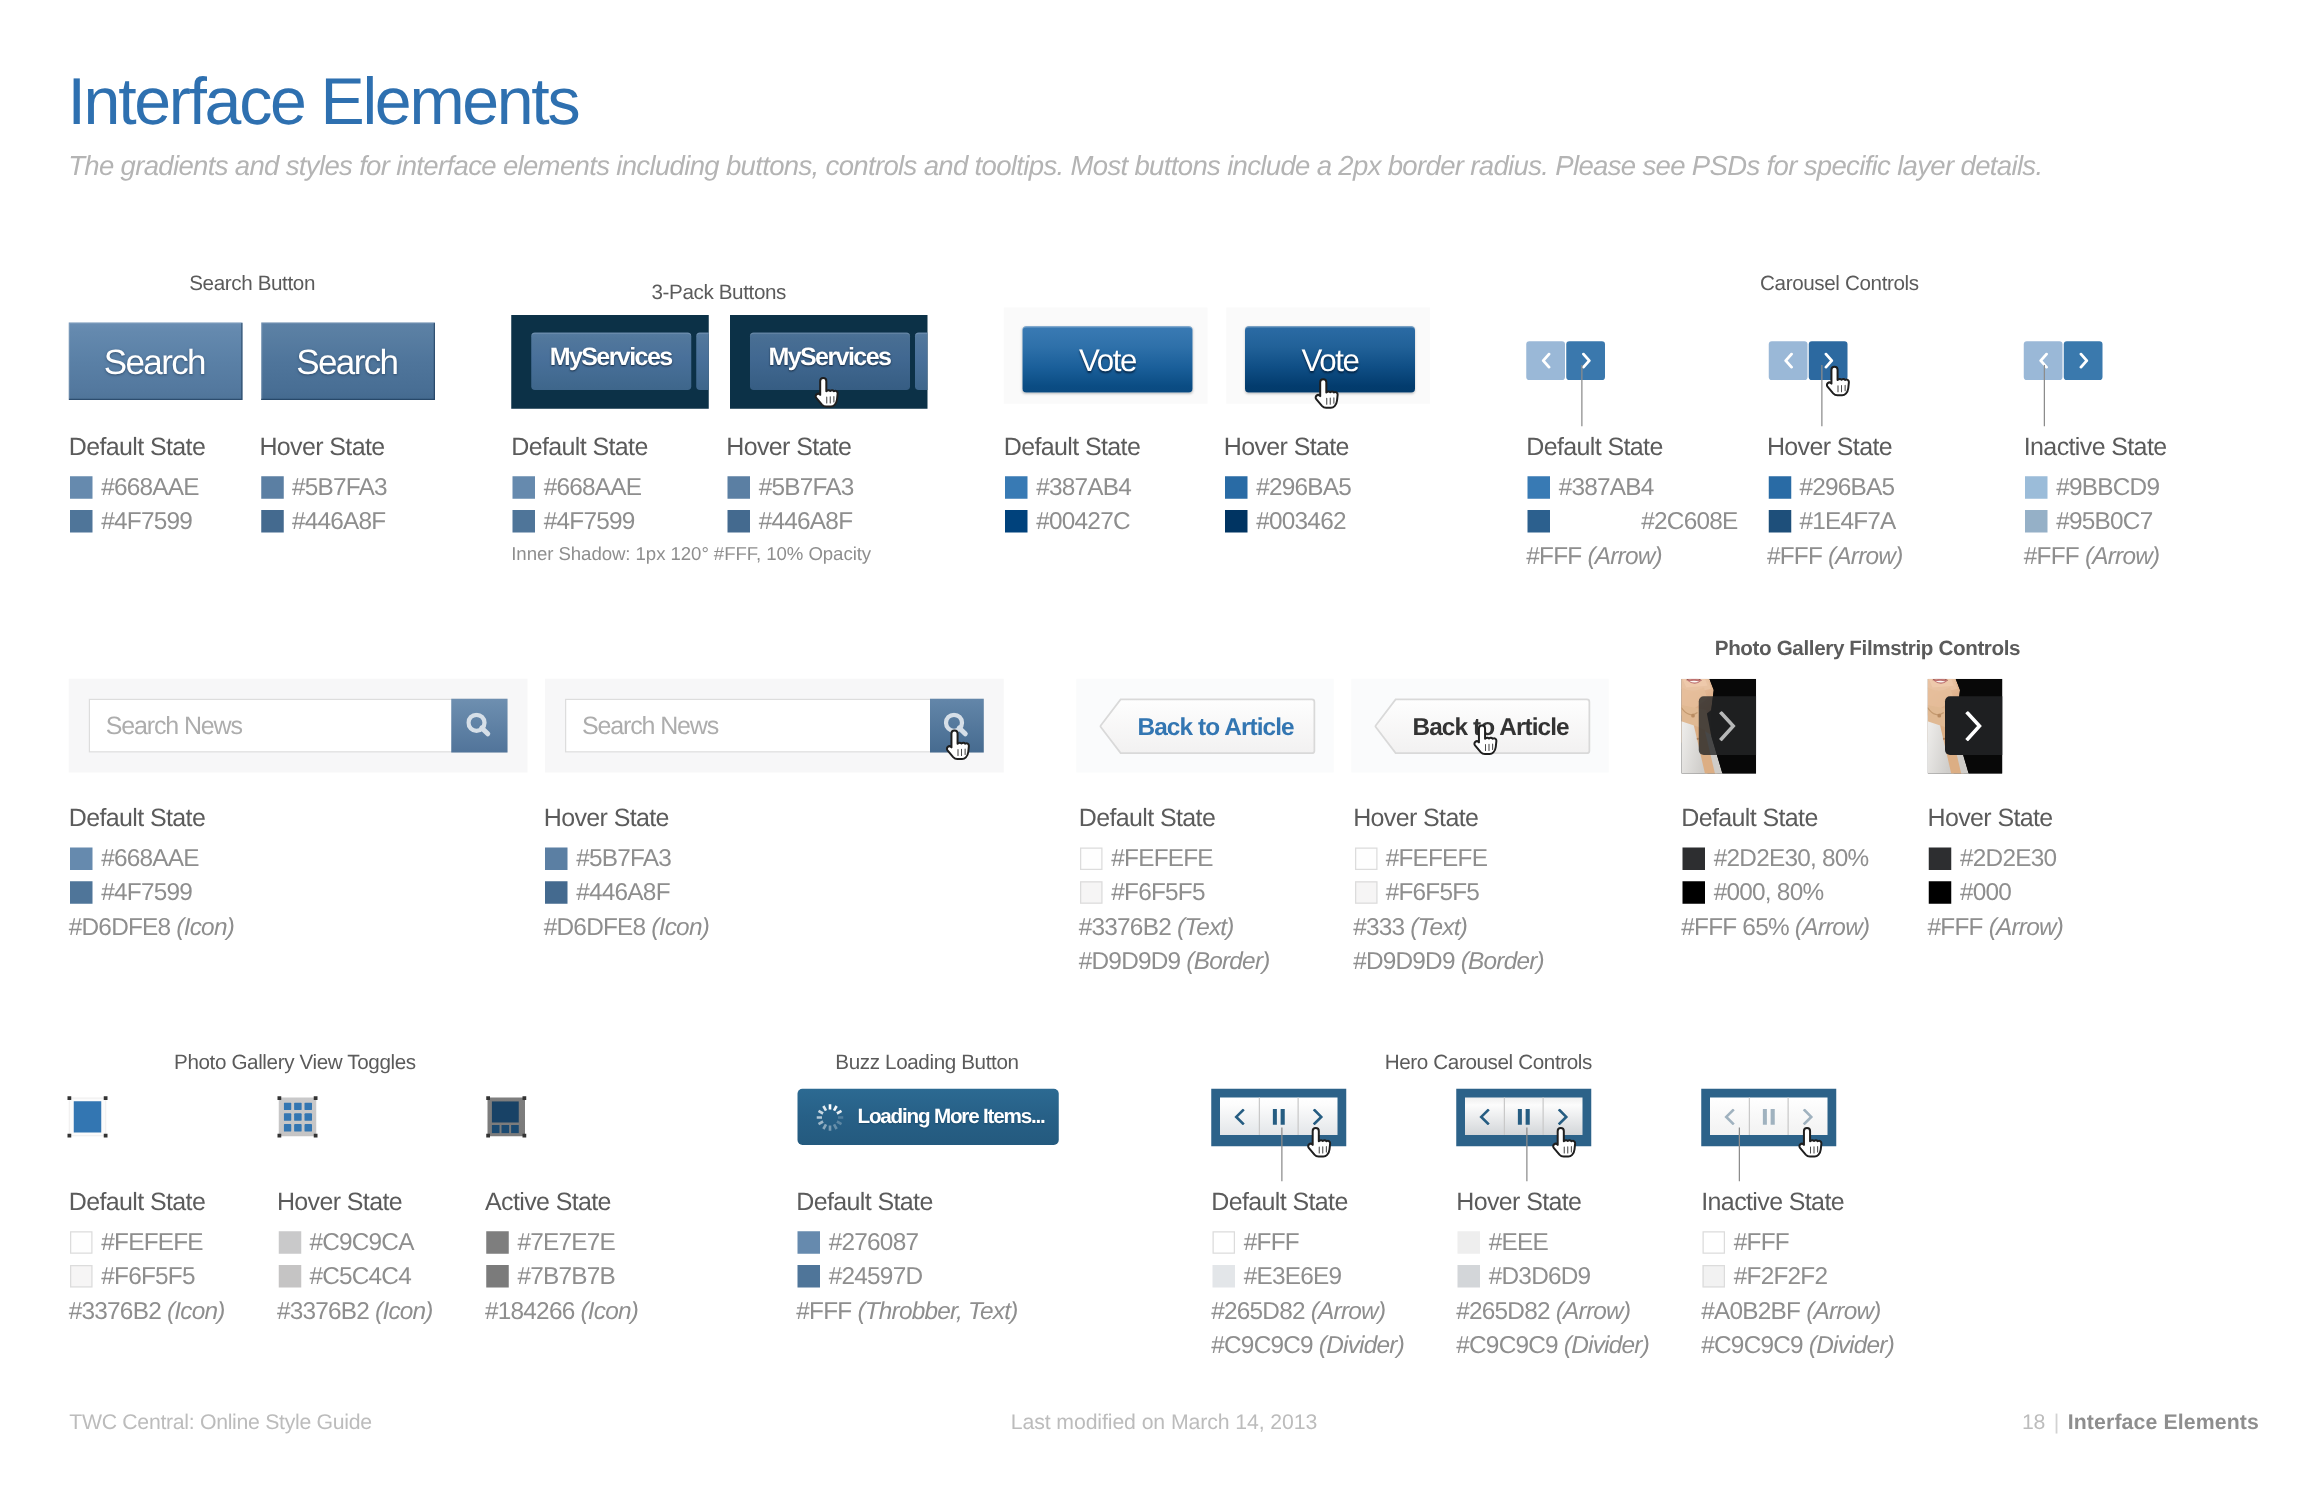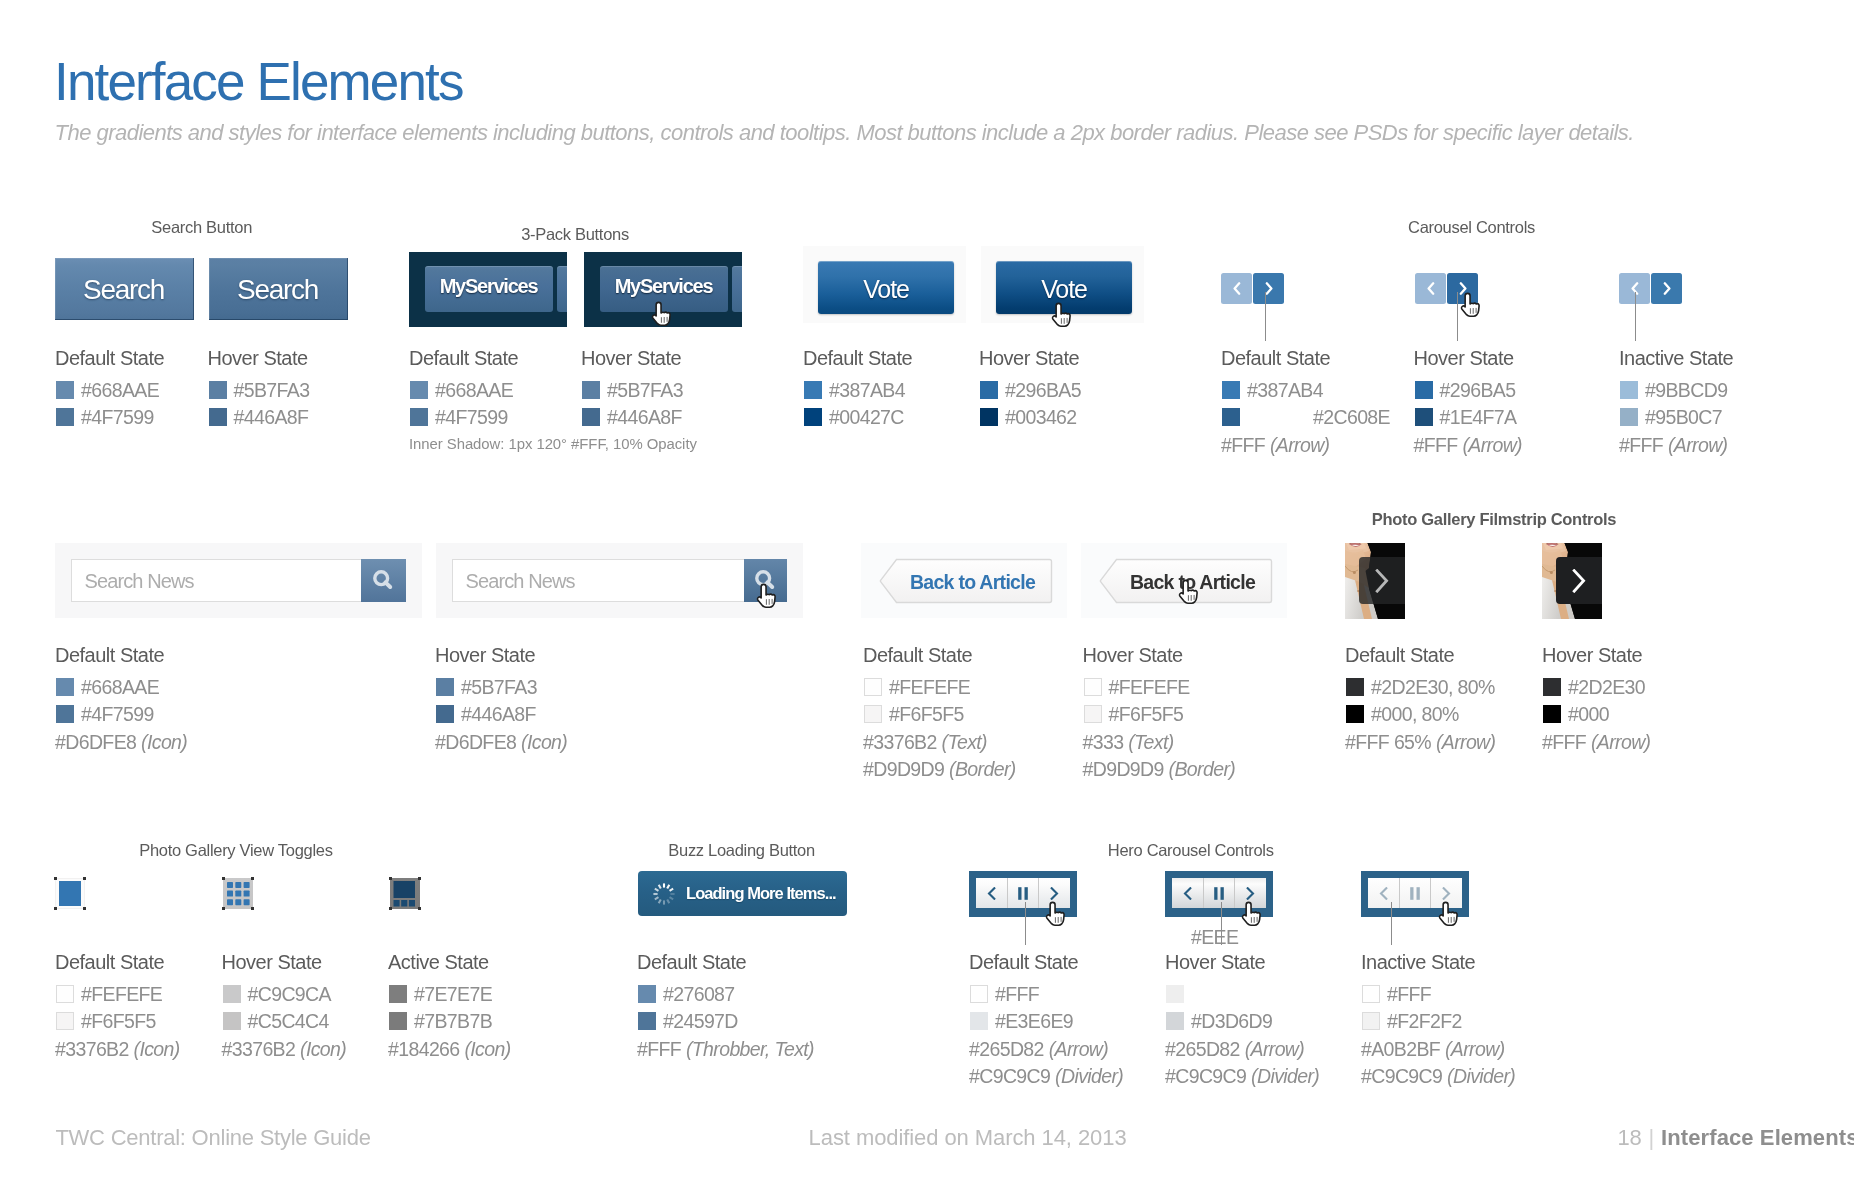--- a/index.html
+++ b/index.html
@@ -15,21 +15,21 @@
   #page-subtitle{left:54.5px;top:122px;font-size:22px;line-height:22px;color:#b4b4b4;letter-spacing:-0.52px;font-style:italic;}
 
   .grp-head{font-size:16.5px;color:#5b5b5b;text-align:center;letter-spacing:-0.3px;line-height:16.5px;}
 
   .state-label{font-size:20px;color:#5b5b5b;letter-spacing:-0.5px;white-space:nowrap;line-height:20px;}
   .sw{position:absolute;width:18px;height:18.6px;}
   .sw-txt{position:absolute;font-size:19.5px;color:#8e8e8e;letter-spacing:-0.62px;white-space:nowrap;line-height:19px;}
   .note{position:absolute;font-size:19.5px;color:#8e8e8e;white-space:nowrap;letter-spacing:-0.62px;line-height:19px;}
   .note i{font-style:italic;}
 
-  .foot{position:absolute;top:1130px;font-size:22px;color:#bcbcbc;letter-spacing:-0.25px;white-space:nowrap;line-height:16.5px;}
+  .foot{position:absolute;top:1130px;font-size:17px;color:#bcbcbc;letter-spacing:-0.25px;white-space:nowrap;line-height:16.5px;}
   #foot-right b{color:#8e8e8e;font-weight:bold;letter-spacing:0.1px;}
 
   .callout{position:absolute;width:1px;background:#8c8c8c;}
 
   
   .btn-search{background:linear-gradient(to bottom,#6b8eb3 0%,#6489ae 12%,#5a80a6 50%,#53789e 88%,#4f7499 100%);
      box-shadow:inset -1px -1px 0 rgba(16,44,74,.55), inset 1px 1px 0 rgba(255,255,255,.12);
      display:flex;align-items:center;justify-content:center;}
   .btn-search.hover{background:linear-gradient(to bottom,#5c80a5 0%,#5a7fa3 12%,#4f759b 50%,#486e94 88%,#446a8f 100%);}
   .btn-search span{color:#fff;font-size:28px;letter-spacing:-1.3px;position:relative;top:0.5px;left:-1px;
@@ -533,21 +533,21 @@
     </svg>
   <div class="abs state-label" style="left:969px;top:952px;">Default State</div>
   <div class="sw" style="left:970px;top:984.5px;background:#FFFFFF;border:1px solid #dcdcdc;box-sizing:border-box"></div>
   <div class="sw-txt" style="left:995px;top:985px;">#FFF</div>
   <div class="sw" style="left:970px;top:1011.6px;background:#E3E6E9"></div>
   <div class="sw-txt" style="left:995px;top:1012.1px;">#E3E6E9</div>
   <div class="note" style="left:969px;top:1039.7px;">#265D82 <i>(Arrow)</i></div>
   <div class="note" style="left:969px;top:1066.7px;">#C9C9C9 <i>(Divider)</i></div>
   <div class="abs state-label" style="left:1165px;top:952px;">Hover State</div>
   <div class="sw" style="left:1166px;top:984.5px;background:#EEEEEE"></div>
-  <div class="sw-txt" style="left:1191px;top:928px;">#EEE</div>
+  <div class="sw-txt" style="left:1191px;top:985px;">#EEE</div>
   <div class="sw" style="left:1166px;top:1011.6px;background:#D3D6D9"></div>
   <div class="sw-txt" style="left:1191px;top:1012.1px;">#D3D6D9</div>
   <div class="note" style="left:1165px;top:1039.7px;">#265D82 <i>(Arrow)</i></div>
   <div class="note" style="left:1165px;top:1066.7px;">#C9C9C9 <i>(Divider)</i></div>
   <div class="abs state-label" style="left:1361px;top:952px;">Inactive State</div>
   <div class="sw" style="left:1362px;top:984.5px;background:#FFFFFF;border:1px solid #dcdcdc;box-sizing:border-box"></div>
   <div class="sw-txt" style="left:1387px;top:985px;">#FFF</div>
   <div class="sw" style="left:1362px;top:1011.6px;background:#F2F2F2;border:1px solid #dcdcdc;box-sizing:border-box"></div>
   <div class="sw-txt" style="left:1387px;top:1012.1px;">#F2F2F2</div>
   <div class="note" style="left:1361px;top:1039.7px;">#A0B2BF <i>(Arrow)</i></div>

